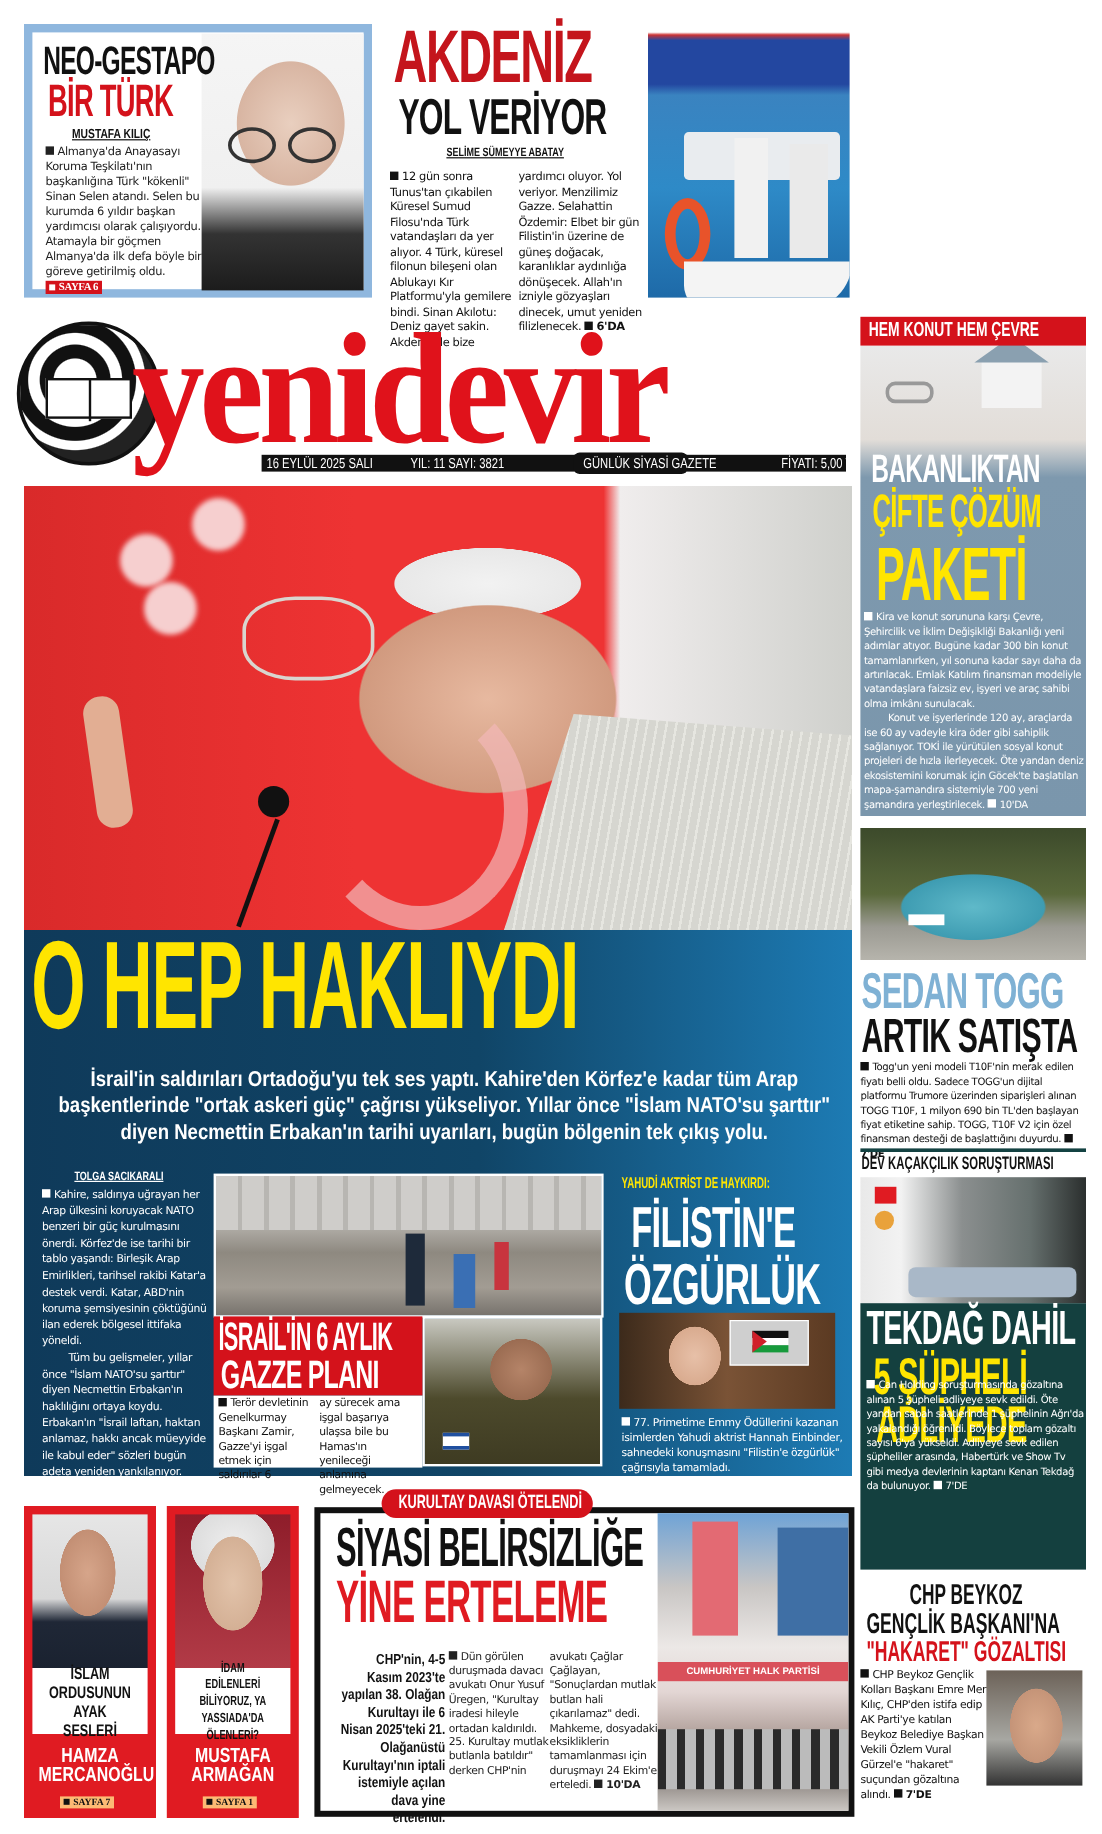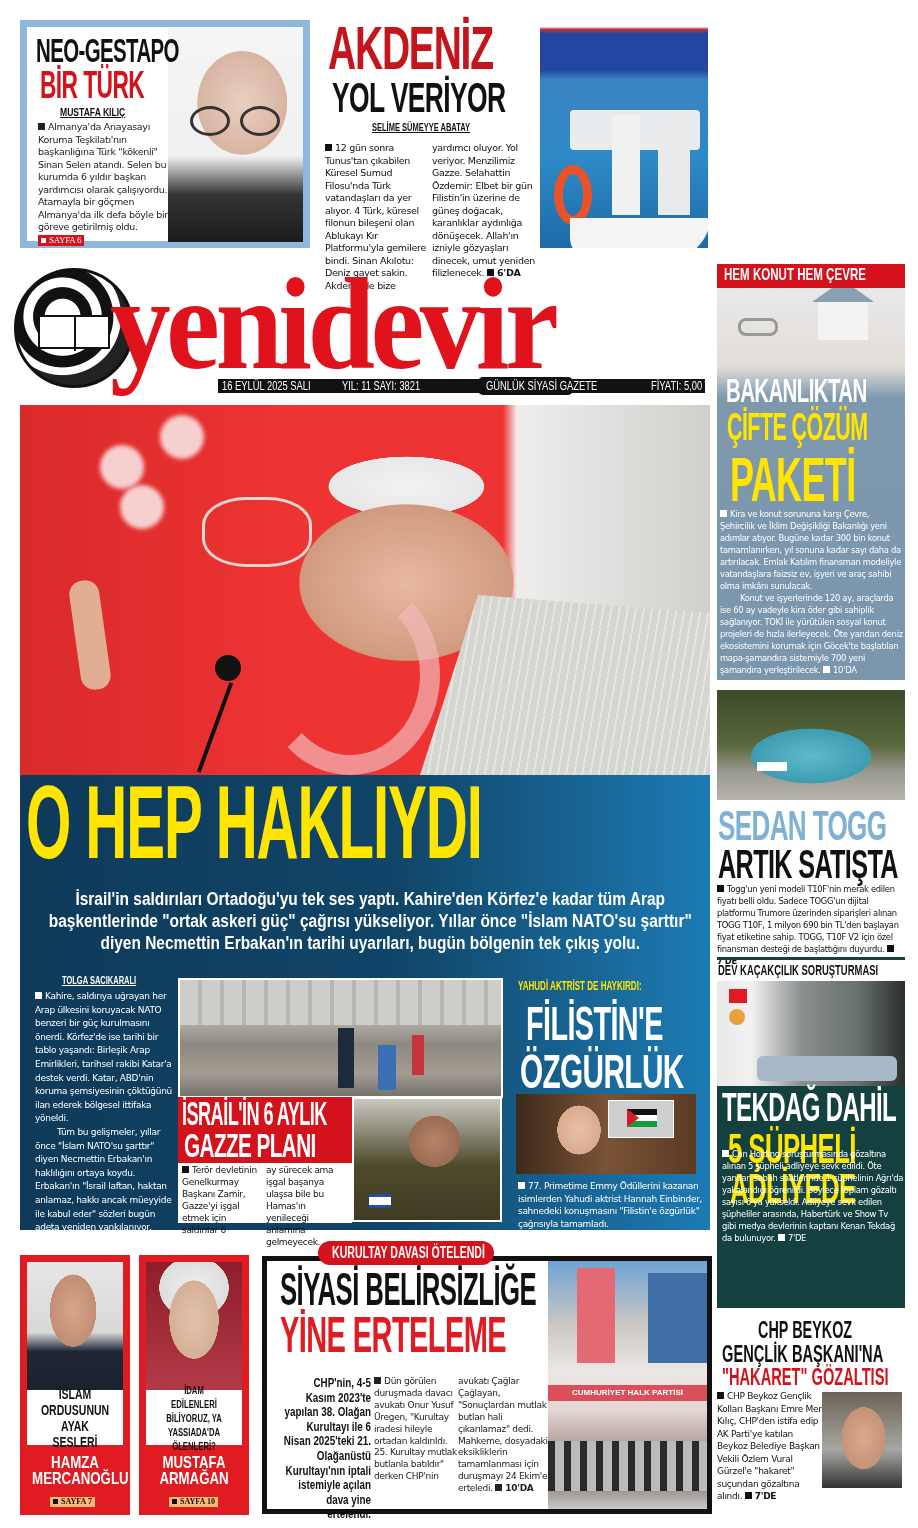--- a/index.html
+++ b/index.html
@@ -11,21 +11,21 @@
 .ph{position:absolute;overflow:hidden}
 
 
 #box-neo{left:20px;top:20px;width:290px;height:228px;border:7px solid #8fb7de;background:#fff}
 #neo-head1{left:36px;top:32px;font-size:33px;color:#111;transform:scaleX(0.62);letter-spacing:-1px}
 #neo-head2{left:40px;top:64px;font-size:38px;color:#d4121b;transform:scaleX(0.6);letter-spacing:-1px}
 #neo-byline{left:60px;top:106px;font-size:11px;font-weight:700;text-decoration:underline;transform:scaleX(0.78);transform-origin:left top}
 #neo-text{left:38px;top:121px;width:130px;color:#222}
 #neo-photo{left:168px;top:28px;width:135px;height:214px;background:radial-gradient(ellipse 55% 40% at 55% 35%,#e9cfbf 0%,#d8b5a2 60%,transparent 61%),linear-gradient(180deg,#f5f5f5 0%,#f0f0f0 60%,#333 78%,#1c1c1c 100%)}
 .glasses{position:absolute;border:3px solid #333;border-radius:50%;width:40px;height:30px}
-.sayfa-tag{display:inline-block;background:#d4121b;color:#fff;font-family:"Liberation Serif",serif;font-weight:400;font-size:9px;padding:0 3px;line-height:11px}
+.sayfa-tag{display:inline-block;background:#d4121b;color:#fff;font-family:"Liberation Serif",serif;font-weight:700;font-size:9px;padding:0 3px;line-height:11px}
 
 
 #ak-head1{left:328px;top:12px;font-size:62px;color:#c4151c;transform:scaleX(0.63);letter-spacing:-2px}
 #ak-head2{left:332px;top:74px;font-size:42px;color:#111;transform:scaleX(0.63);letter-spacing:-1px}
 #ak-byline{left:372px;top:122px;font-size:10px;font-weight:700;text-decoration:underline;transform:scaleX(0.75)}
 #ak-col1{left:325px;top:142px;width:105px}
 #ak-col2{left:432px;top:142px;width:105px}
 #ak-photo{left:540px;top:20px;width:168px;height:228px;background:linear-gradient(180deg,#fff 0%,#fff 3%,#c33 4%,#2347a0 6%,#2347a0 22%,#3a83c0 26%,#2e8ac7 60%,#1e6aa8 100%)}
 
 
@@ -238,21 +238,21 @@
     </div>
   <div class="cname">HAMZA MERCANOĞLU</div>
   <div class="csayfa"><span class="sq" style="width:5px;height:5px"></span><span>SAYFA 7</span></div>
 </div>
 <div class="col-card" style="left:139px">
   <div class="cphoto" style="background:radial-gradient(ellipse 32% 38% at 50% 45%,#e2c3aa 0%,#d4b095 80%,transparent 81%),radial-gradient(ellipse 45% 30% at 50% 20%,#eee 0%,#ddd 80%,transparent 81%),linear-gradient(180deg,#8e1d2a 0%,#b23b47 100%)"></div>
   <div class="cbox" style="font-size:11px;line-height:14px">
       <span style="transform:scaleX(0.7);display:inline-block;width:130px">İDAM EDİLENLERİ BİLİYORUZ, YA YASSIADA'DA ÖLENLERİ?</span>
     </div>
   <div class="cname">MUSTAFA ARMAĞAN</div>
-  <div class="csayfa"><span class="sq" style="width:5px;height:5px"></span><span>SAYFA 10</span></div>
+  <div class="csayfa"><span class="sq" style="width:5px;height:5px"></span><span>SAYFA 1</span></div>
 </div>
 
 <div id="kur-box" class="abs"></div>
 <div id="kur-photo" class="ph">
   <div style="position:absolute;left:0;top:124px;width:159px;height:16px;background:#d9505a;color:#fff;font-size:8px;font-weight:700;line-height:16px;text-align:center;white-space:nowrap;overflow:hidden">CUMHURİYET HALK PARTİSİ</div>
   <div style="position:absolute;left:100px;top:12px;width:59px;height:90px;background:#3f6fa5"></div>
   <div style="position:absolute;left:0;top:180px;width:159px;height:50px;background:repeating-linear-gradient(90deg,#2a2a2a 0 7px,#bbb 7px 16px)"></div>
 </div>
 <div id="kur-banner" class="abs"></div>
 <div id="kur-pill" class="abs"></div>

